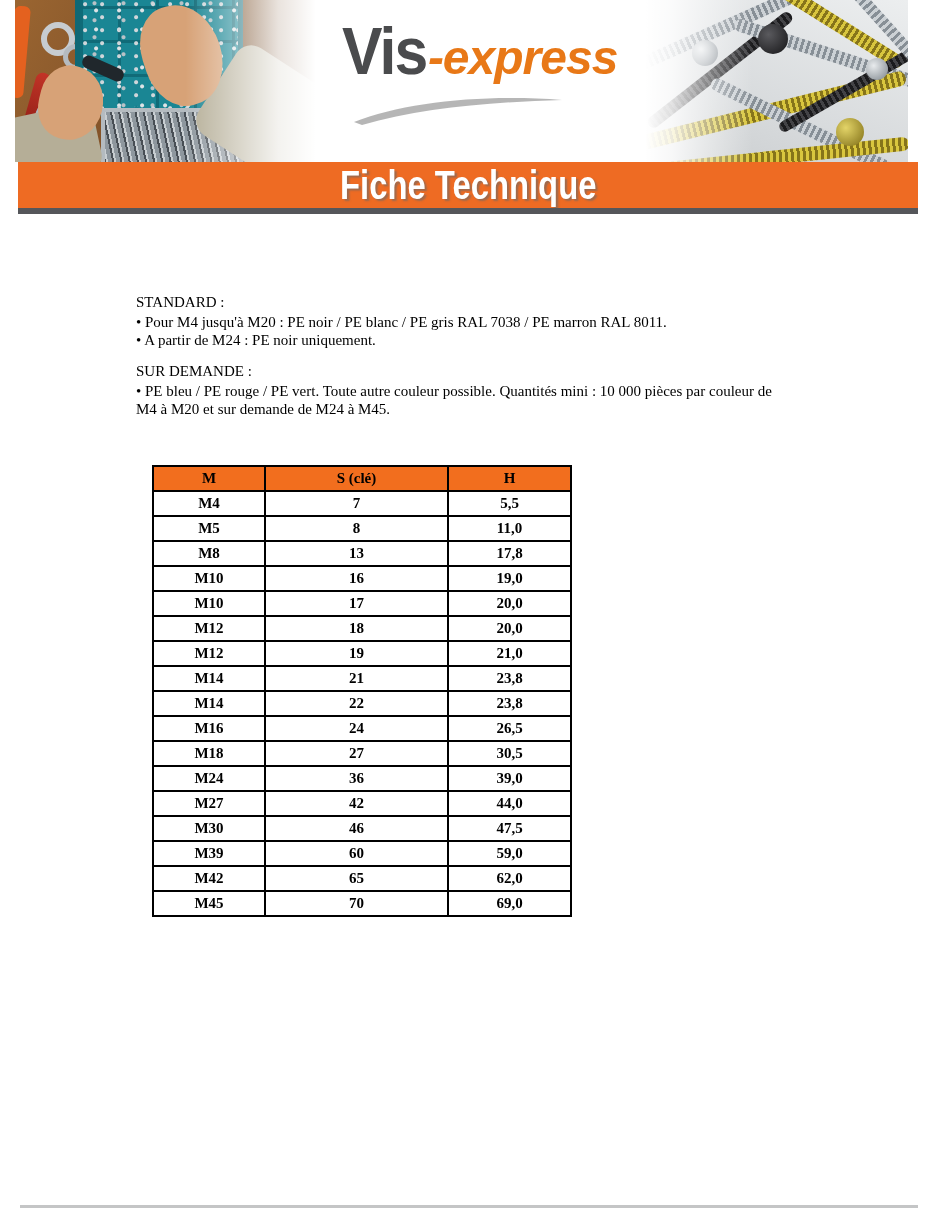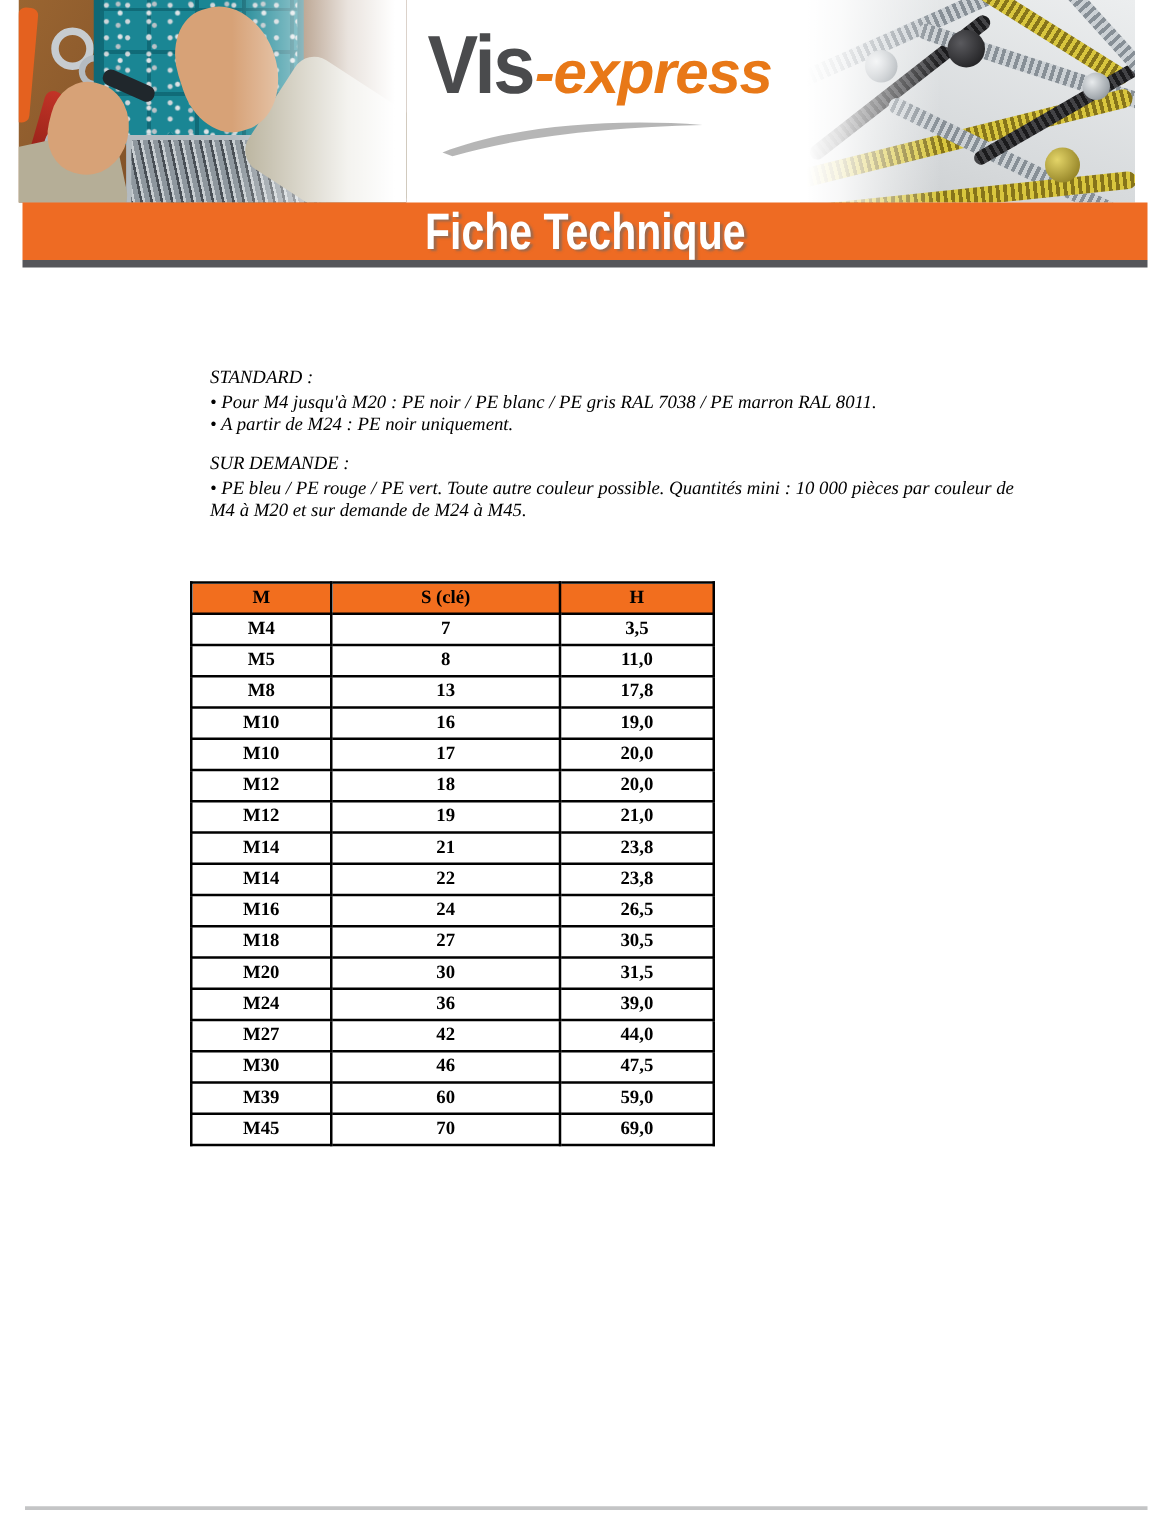--- a/index.html
+++ b/index.html
@@ -63,21 +63,21 @@
 
   
   .banner{position:absolute;left:18px;top:162px;width:900px;height:46px;background:#ee6b23;
     display:flex;align-items:center;justify-content:center;}
   .banner-title{font-family:"Liberation Sans",sans-serif;font-weight:700;font-size:41px;color:#fff;
     display:inline-block;transform:scaleX(.8);letter-spacing:0;
     text-shadow:3px 2px 2px rgba(105,105,105,.6);}
   .gray-bar{position:absolute;left:18px;top:208px;width:900px;height:6px;background:#55565a;}
 
   
-  .section{position:absolute;left:168px;width:655px;font-size:15px;line-height:18.5px;font-style:italic;}
+  .section{position:absolute;left:136px;width:655px;font-size:15px;line-height:18.5px;}
   .section-1{top:293px;}
   .section-2{top:362px;}
   .sec-title{margin-bottom:1px;}
   
   .spec-table{position:absolute;left:152px;top:465px;border-collapse:collapse;table-layout:fixed;
     width:418px;font-family:"Liberation Serif",serif;font-size:15px;font-weight:700;text-align:center;}
   .spec-table th,.spec-table td{border:2px solid #000;height:23px;padding:0;line-height:23px;
     overflow:hidden;white-space:nowrap;}
   .spec-table th{background:#f26e1e;color:#000;}
   .spec-table col.c1{width:112px;} .spec-table col.c2{width:183px;} .spec-table col.c3{width:123px;}
@@ -165,21 +165,21 @@
       <tr id="spec-thead-row">
           <th>M</th>
           <th>S (clé)</th>
           <th>H</th>
         </tr>
     </thead>
     <tbody id="spec-tbody">
         <tr>
           <td>M4</td>
           <td>7</td>
-          <td>3,5</td>
+          <td>5,5</td>
         </tr>
         <tr>
           <td>M5</td>
           <td>8</td>
           <td>11,0</td>
         </tr>
         <tr>
           <td>M8</td>
           <td>13</td>
           <td>17,8</td>
@@ -218,45 +218,45 @@
           <td>M16</td>
           <td>24</td>
           <td>26,5</td>
         </tr>
         <tr>
           <td>M18</td>
           <td>27</td>
           <td>30,5</td>
         </tr>
         <tr>
-          <td>M20</td>
-          <td>30</td>
-          <td>31,5</td>
-        </tr>
-        <tr>
           <td>M24</td>
           <td>36</td>
           <td>39,0</td>
         </tr>
         <tr>
           <td>M27</td>
           <td>42</td>
           <td>44,0</td>
         </tr>
         <tr>
           <td>M30</td>
           <td>46</td>
           <td>47,5</td>
         </tr>
         <tr>
           <td>M39</td>
           <td>60</td>
           <td>59,0</td>
         </tr>
         <tr>
+          <td>M42</td>
+          <td>65</td>
+          <td>62,0</td>
+        </tr>
+        <tr>
           <td>M45</td>
           <td>70</td>
           <td>69,0</td>
         </tr>
       </tbody>
   </table>
 
 
   <div class="bottom-rule"></div>
 </div>

